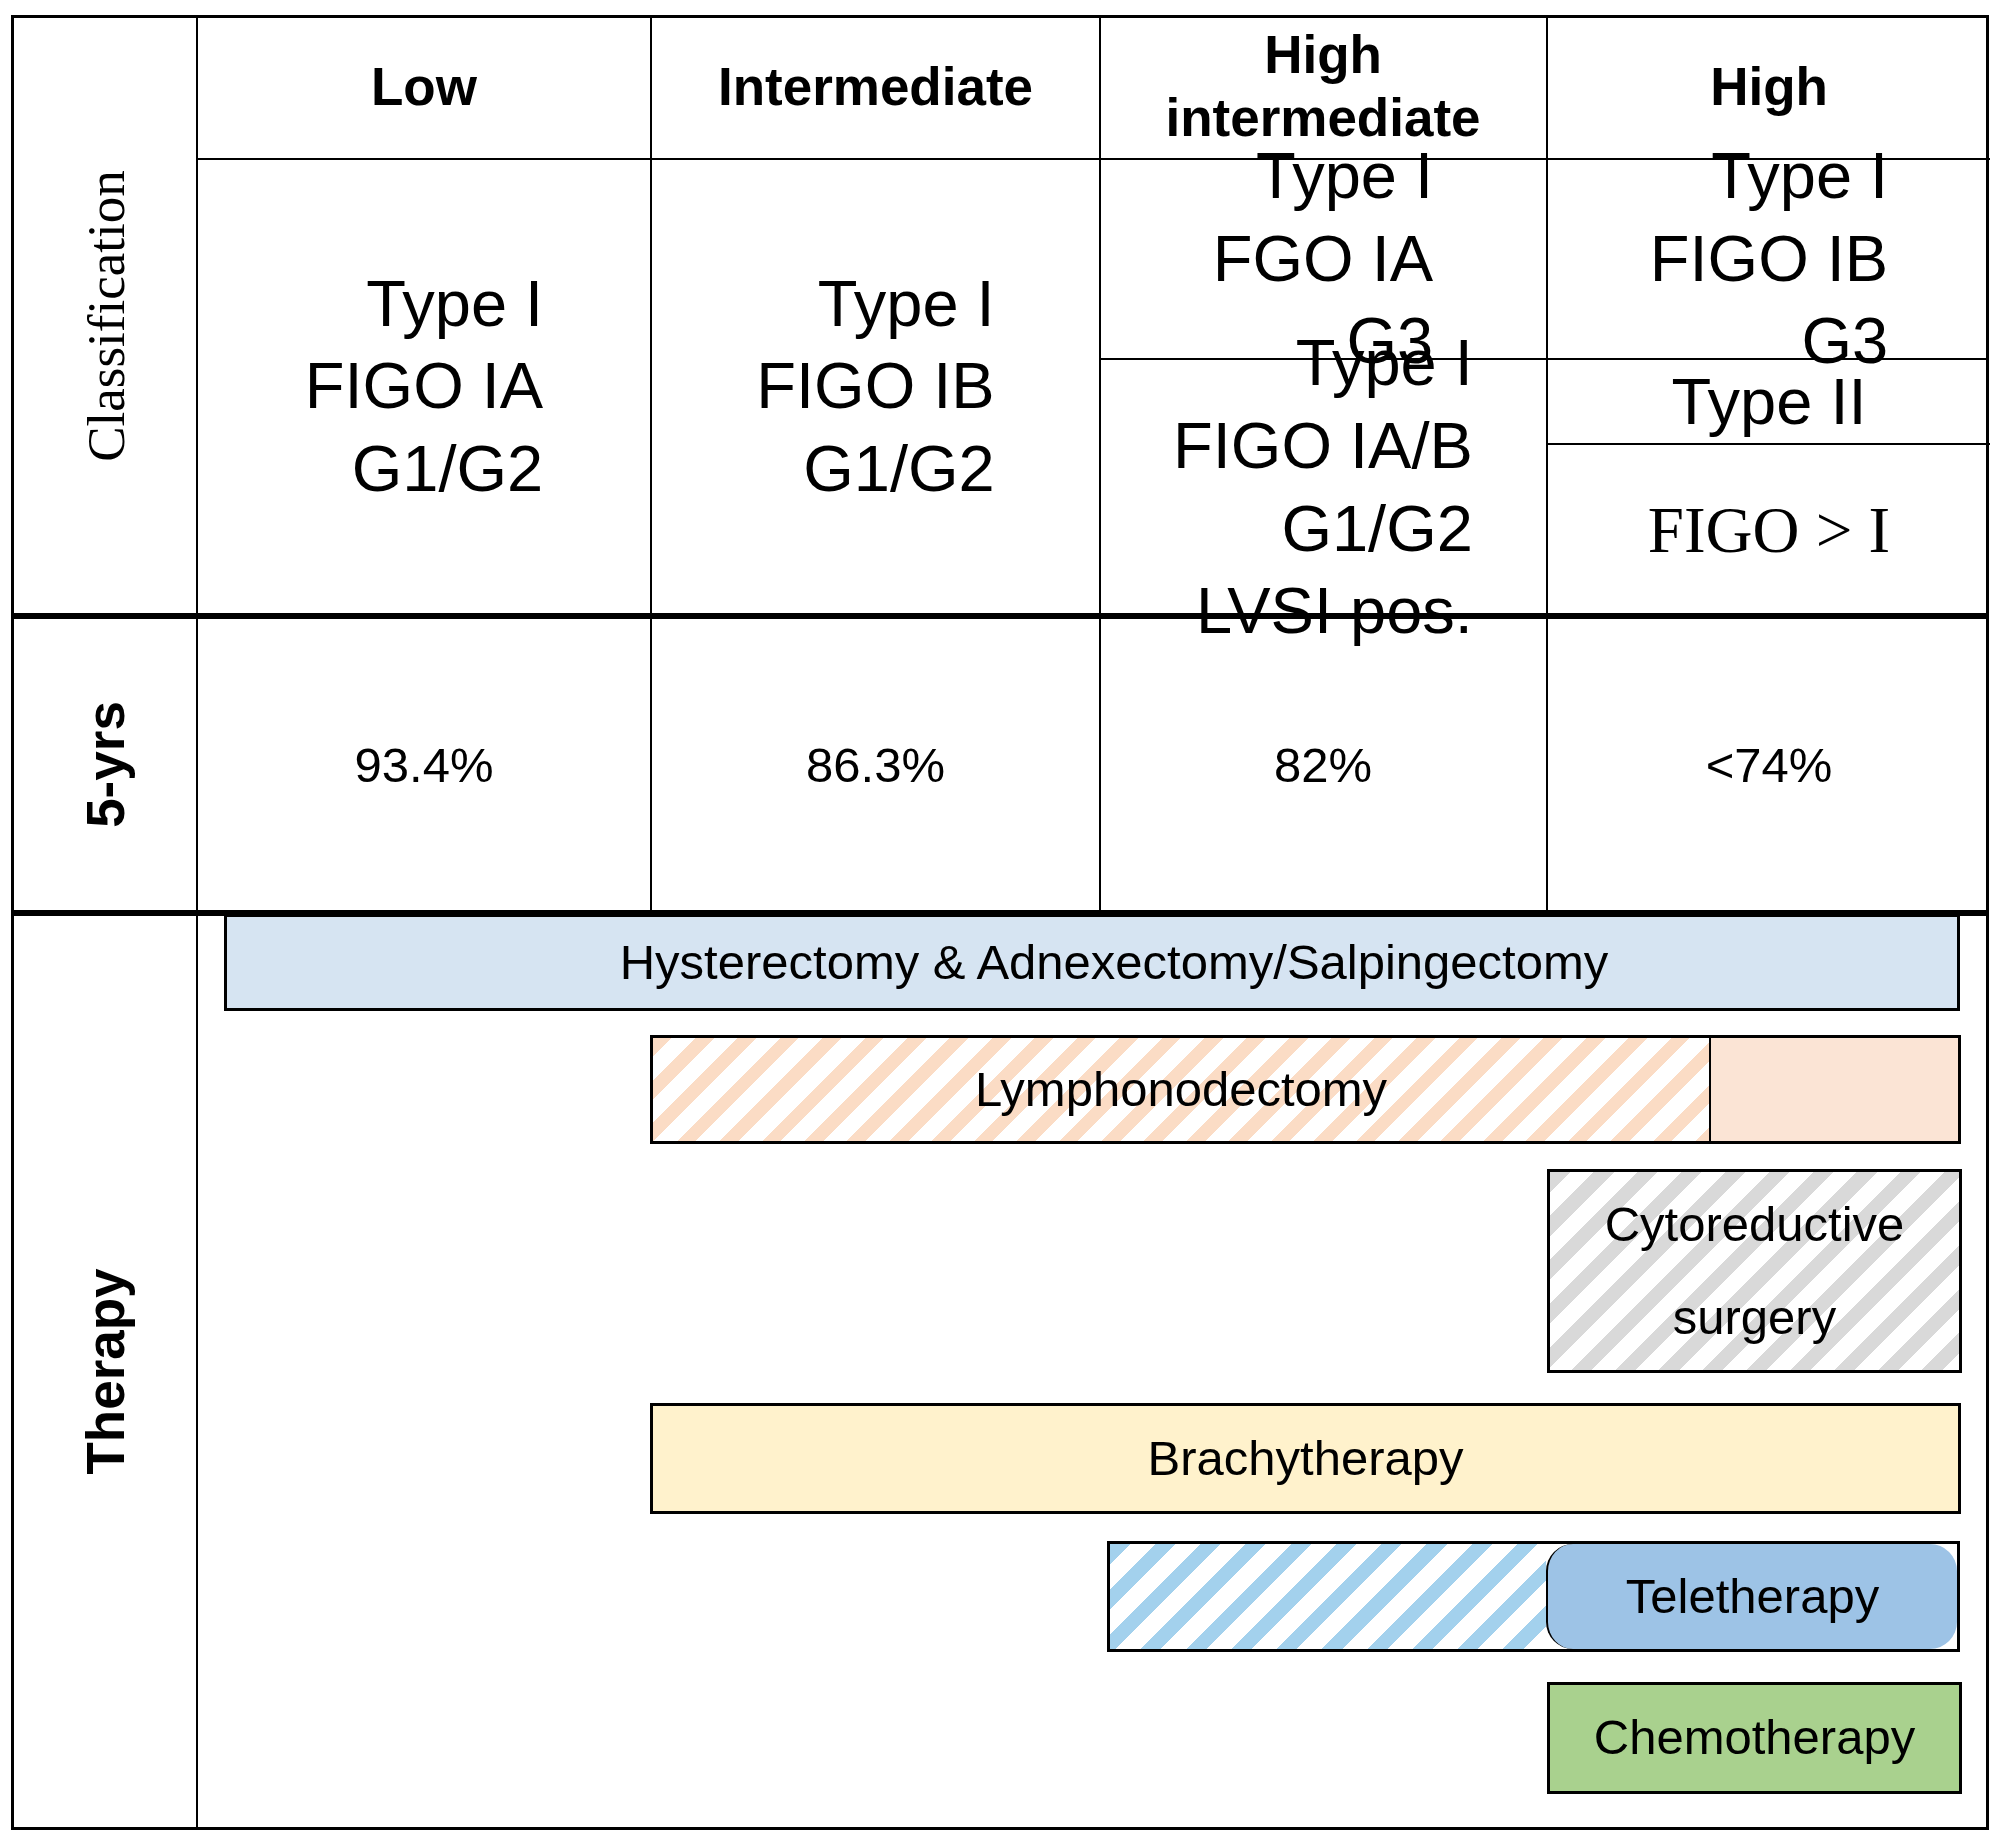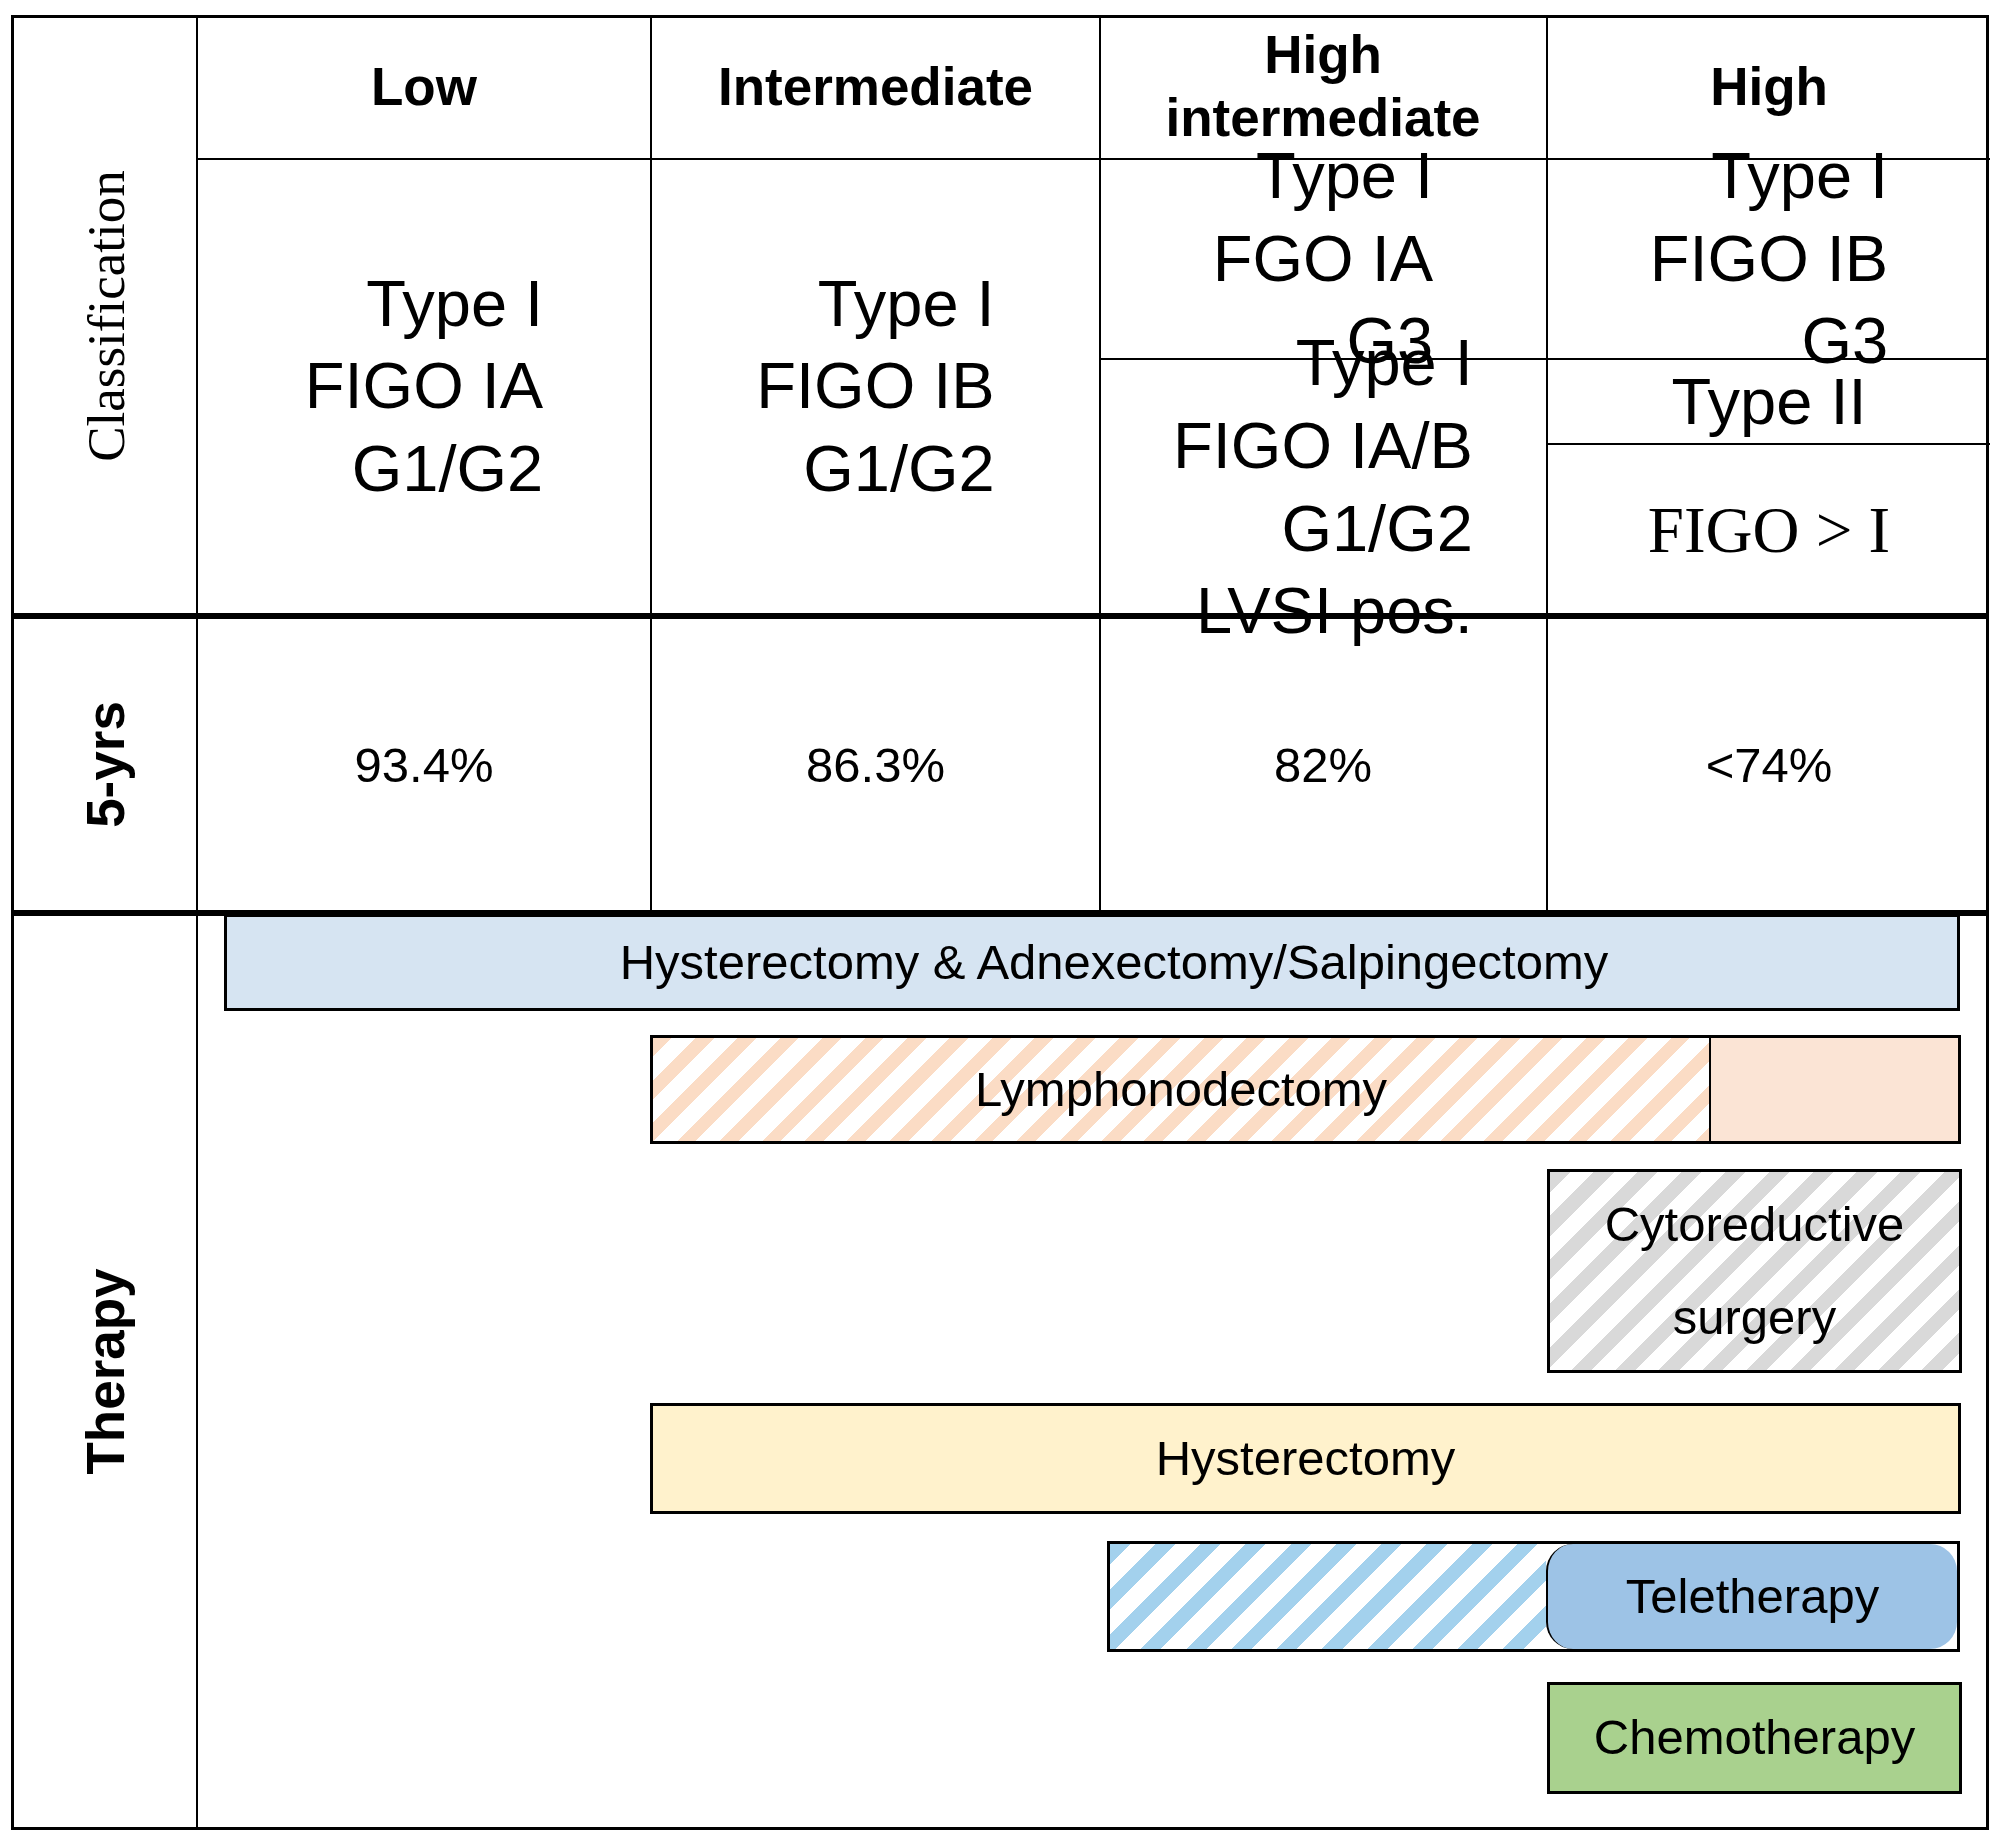--- a/index.html
+++ b/index.html
@@ -147,21 +147,21 @@
     </div>
     <div class="fill-lymph-solid split-divider" style="flex:1;"></div>
   </div>
 
   <div class="abs bar hatch-gray" style="left:1547px; top:1169px; width:415px; height:204px;">
     <div class="bar-label cyto-label">Cytoreductive
 surgery</div>
   </div>
 
   <div class="abs bar fill-brachy" style="left:650px; top:1403px; width:1311px; height:111px;">
-    <div class="bar-label">Hysterectomy</div>
+    <div class="bar-label">Brachytherapy</div>
   </div>
 
   <div class="abs bar" style="left:1107px; top:1541px; width:853px; height:111px;">
     <div class="hatch-blue" style="width:436px;"></div>
     <div class="fill-tele-solid split-divider" style="flex:1; display:flex;">
       <div class="bar-label">Teletherapy</div>
     </div>
   </div>
 
   <div class="abs bar fill-chemo" style="left:1547px; top:1682px; width:415px; height:112px;">

